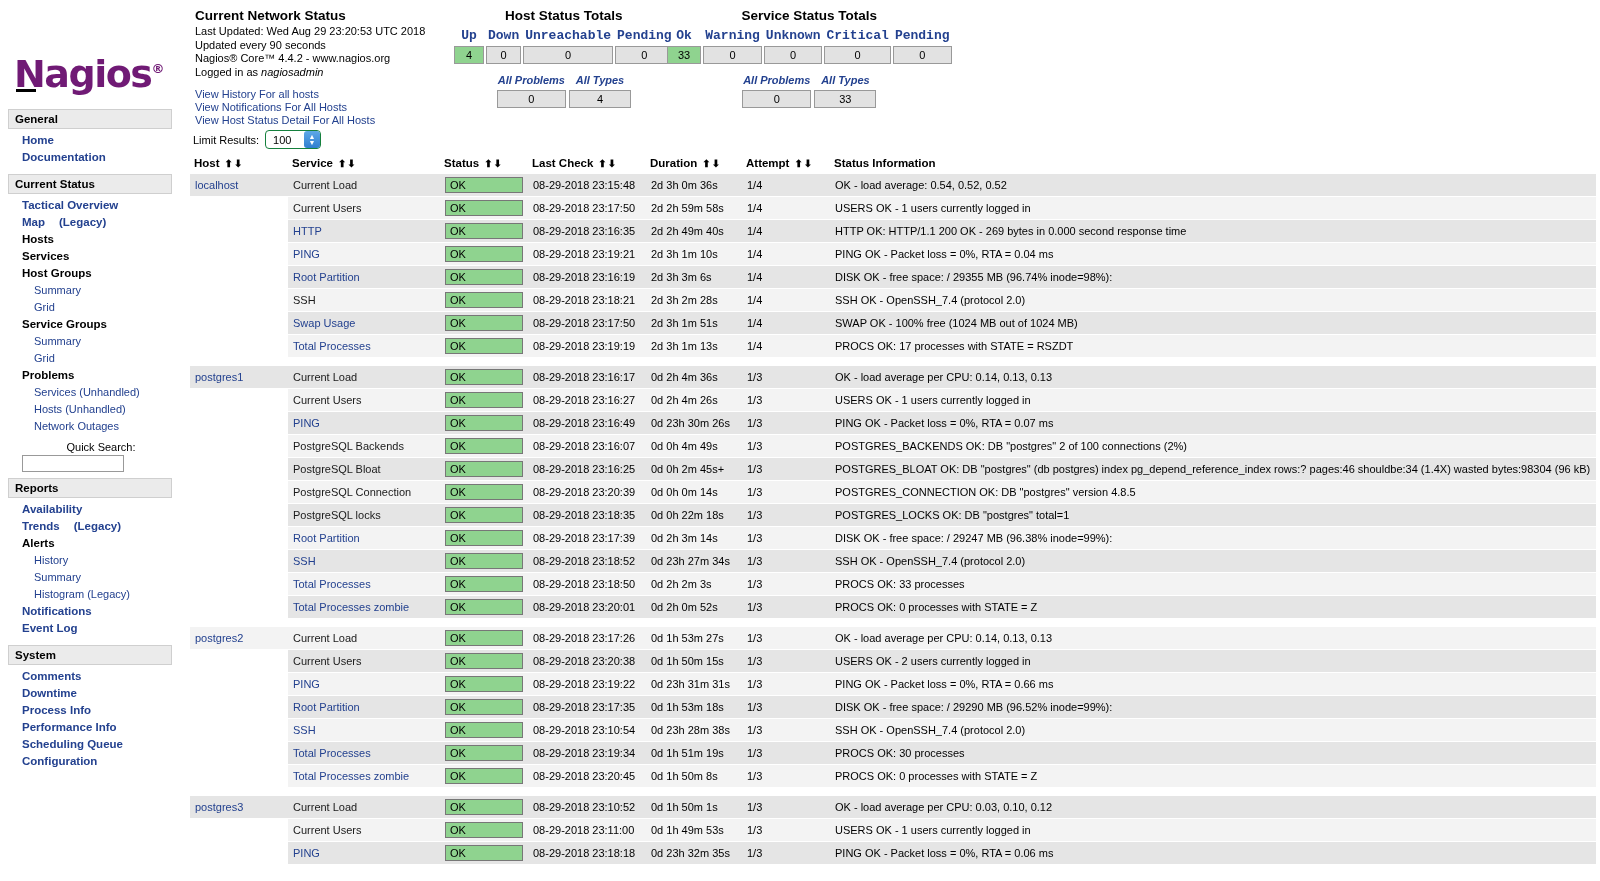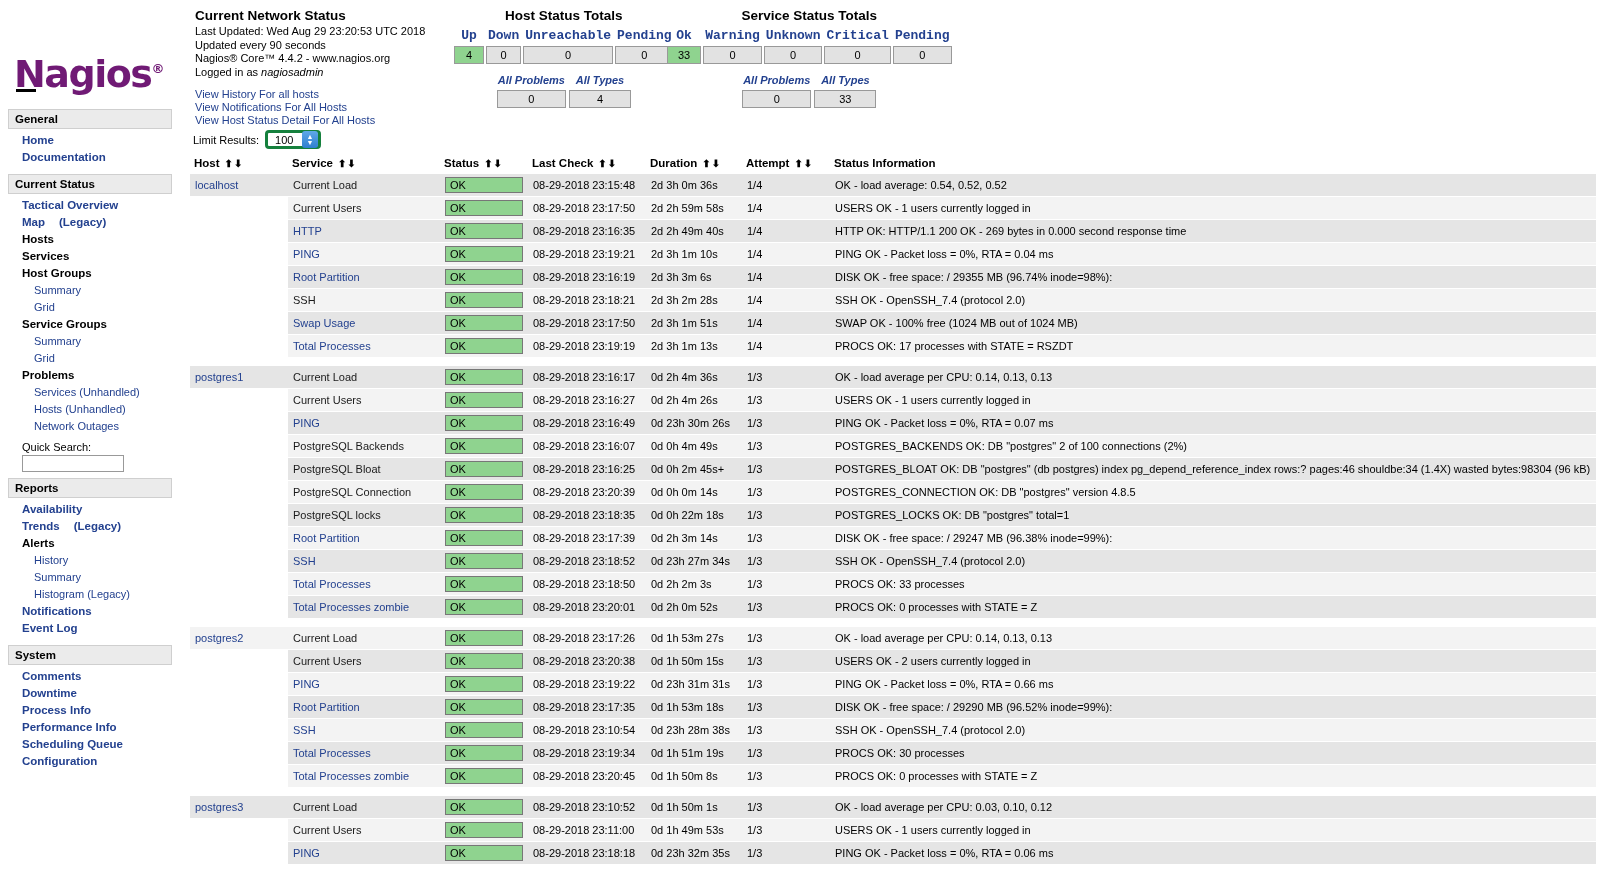--- a/index.html
+++ b/index.html
@@ -35,21 +35,21 @@
     margin: 6px 8px 3px 8px; padding: 3px 6px;
     font-weight: bold; font-size: 11.5px; color: #000;
   }
   .nav-list { margin: 0; padding: 0 0 2px 0; list-style: none; }
   .nav-list li { padding: 1px 0 1px 22px; line-height: 15px; }
   .nav-list li.sub { padding-left: 34px; }
   .nav-list li .bold { font-weight: bold; font-size: 11.5px; }
   .nav-list li .plain { font-weight: normal; font-size: 11px; color: #23418f; }
   .nav-list li .black { color: #000; font-weight: bold; font-size: 11.5px; }
   .legacy { color: #23418f; font-weight: bold; margin-left: 14px; font-size: 11.5px; }
-  .qs-label { padding: 4px 0 2px 22px; font-size: 11px; color: #000; }
+  .qs-label { padding: 4px 0 2px 22px; font-size: 11px; color: #000; text-align: center; }
   .qs-input {
     margin-left: 22px; width: 102px; height: 17px;
     border: 1px solid #999; background: #fff; font-size: 11px; padding: 1px 3px;
     font-family: "Liberation Sans", sans-serif;
   }
 
   
   .top { position: absolute; left: 190px; top: 0; right: 0; height: 130px; }
   .cns { position: absolute; left: 5px; top: 8px; width: 255px; }
   .cns h2 { margin: 0 0 2px 0; font-size: 13.5px; font-weight: bold; }
@@ -78,21 +78,21 @@
     text-align: center; padding: 2px 10px; min-width: 62px;
   }
 
   
   .main { position: absolute; left: 190px; top: 130px; right: 0; }
   .page-title { text-align: center; font-size: 15px; font-weight: bold; margin: 2px 0 14px 0; padding-right: 120px; }
 
   .limit-row { display: flex; align-items: center; gap: 6px; margin: 0 0 6px 3px; font-size: 11px; }
   .limit-select {
     position: relative; display: inline-flex; align-items: center;
-    border: 3px solid #15803d; border-radius: 4px; background: #fff;
+    border: 1px solid #15803d; border-radius: 4px; background: #fff;
     height: 19px; padding: 0 0 0 7px; min-width: 56px;
     font-size: 11px;
   }
   .limit-select .val { padding-right: 5px; }
   .limit-select .stepper {
     width: 16px; height: 17px; margin-left: auto;
     background: linear-gradient(#5fa8e8, #2f7fd0);
     border-radius: 3px; display: flex; flex-direction: column;
     align-items: center; justify-content: center; color: #fff; font-size: 7px; line-height: 6px;
   }

